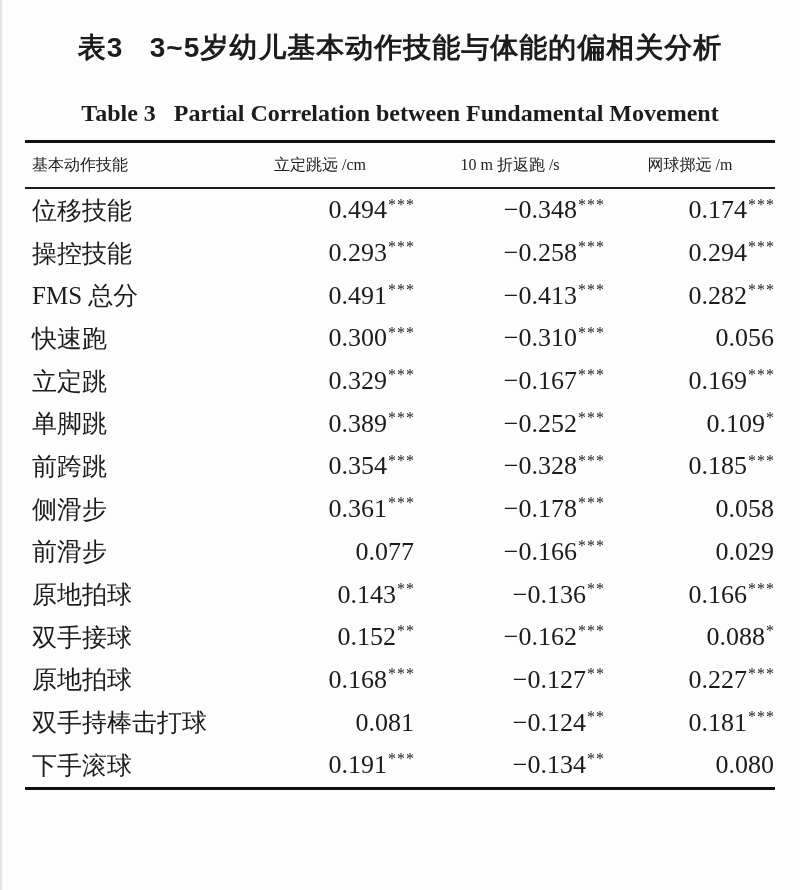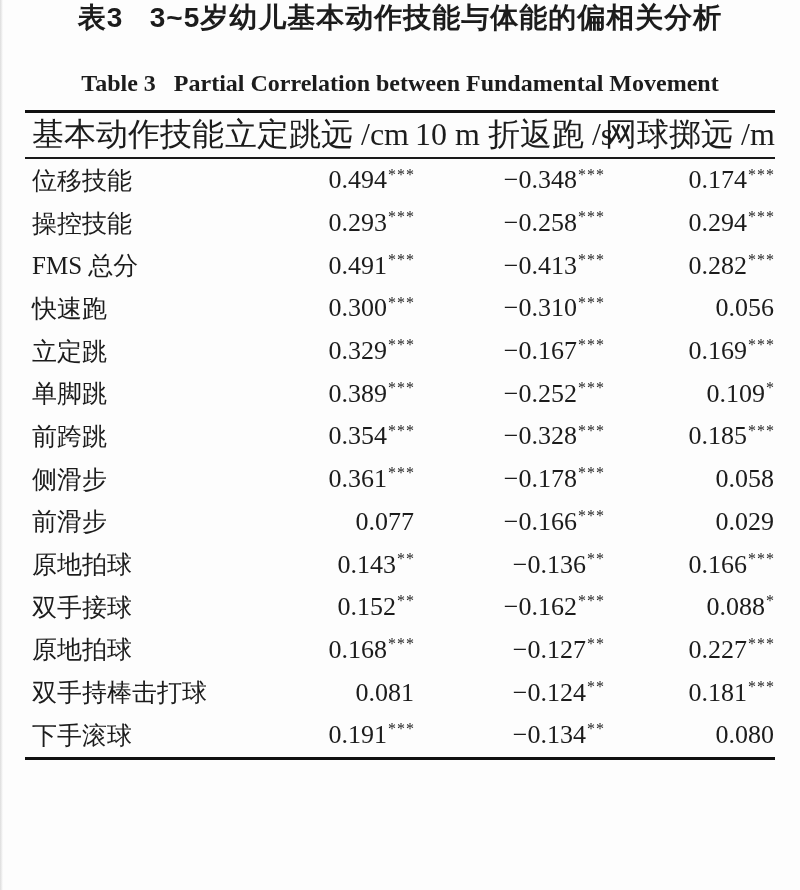--- a/index.html
+++ b/index.html
@@ -16,20 +16,21 @@
     overflow: hidden;
   }
   
   .scan-edge {
     position: absolute;
     left: 0; top: 0;
     width: 3px; height: 100%;
     background: linear-gradient(to right, #dcdcdc, rgba(255,255,255,0));
   }
   .page {
+    padding-top: 30px;
   }
   .zh-title {
     text-align: center;
     font-family: "Liberation Sans", "DejaVu Sans", sans-serif;
     font-weight: bold;
     font-size: 28px;
     line-height: 36px;
     white-space: pre;
     margin: 0;
     letter-spacing: 1px;
@@ -53,32 +54,32 @@
     table-layout: fixed;
     border-top: 3px solid #111;
     border-bottom: 3px solid #111;
   }
   col.c1 { width: 200px; }
   col.c2 { width: 190px; }
   col.c3 { width: 190px; }
   col.c4 { width: 170px; }
   thead th {
     font-weight: normal;
-    font-size: 32px;
+    font-size: 16px;
     height: 44px;
     border-bottom: 2px solid #1a1a1a;
     white-space: nowrap;
     padding: 0;
   }
   thead th.label-col {
     text-align: left;
     padding-left: 7px;
   }
   thead th.num-col {
-    text-align: left;
+    text-align: center;
   }
   tbody td {
     height: 42.7px;
     font-size: 25px;
     padding: 0;
     vertical-align: middle;
     margin-left: 44px;
   }
   tbody td.label {
     text-align: left;

